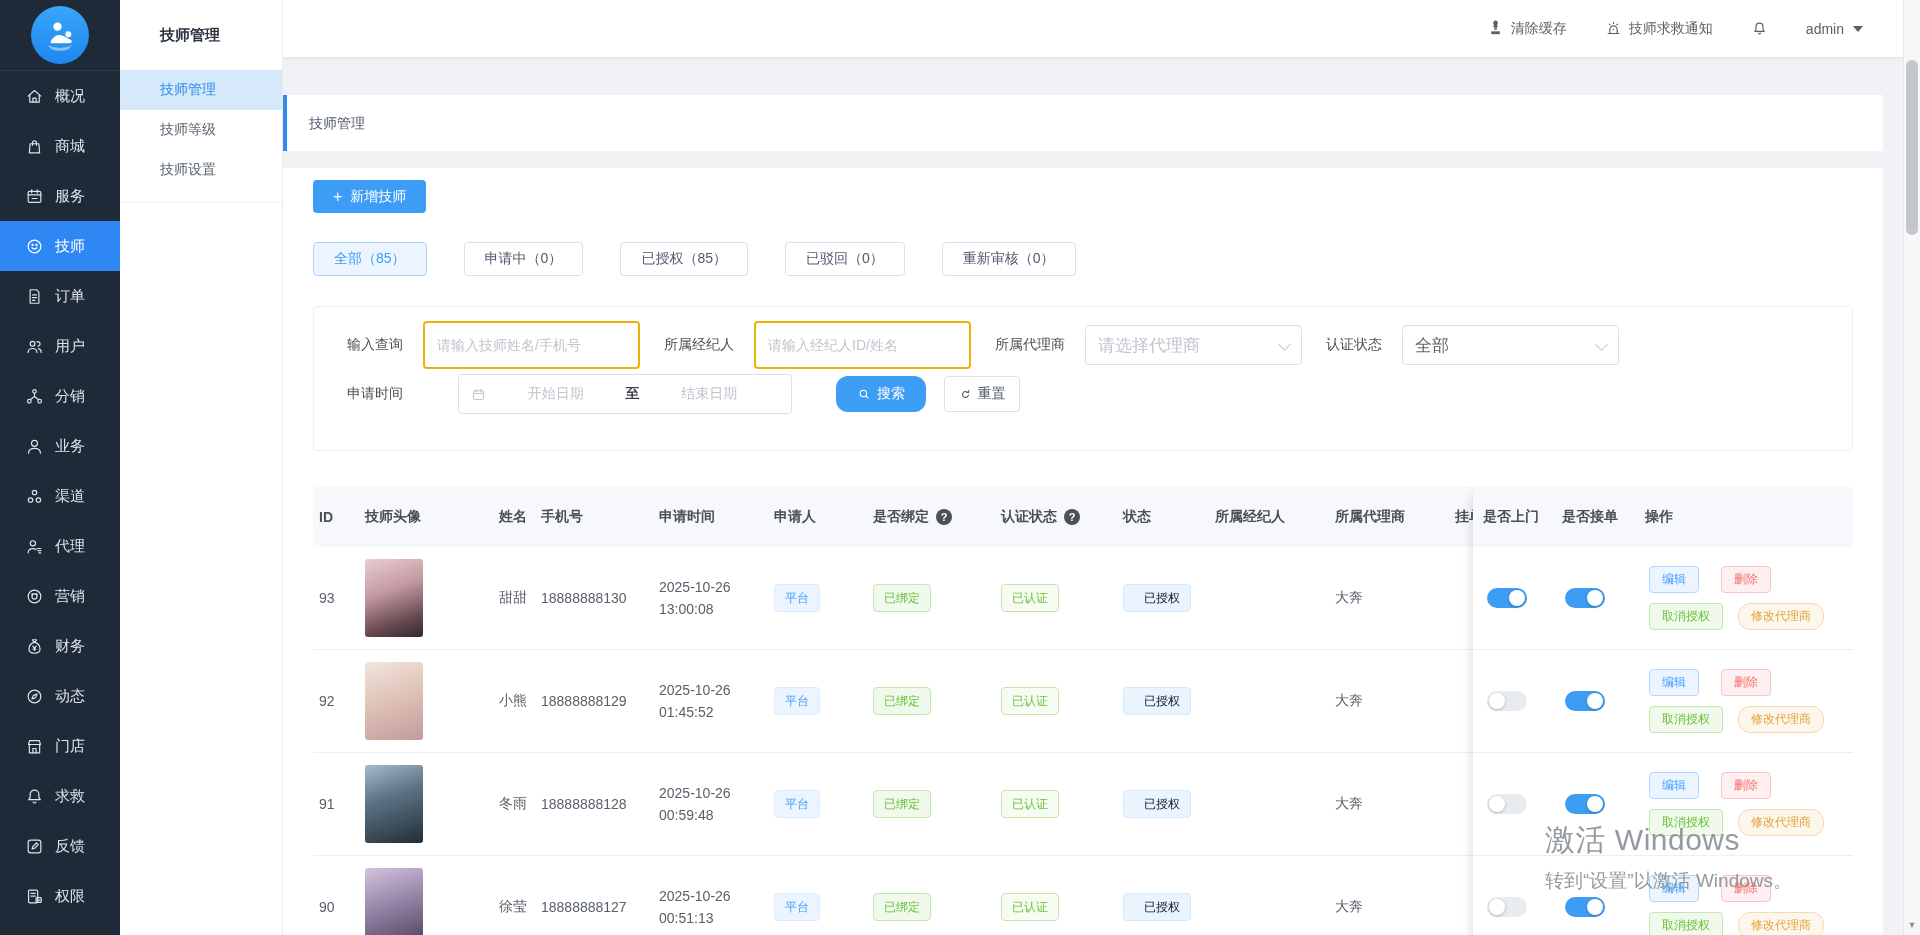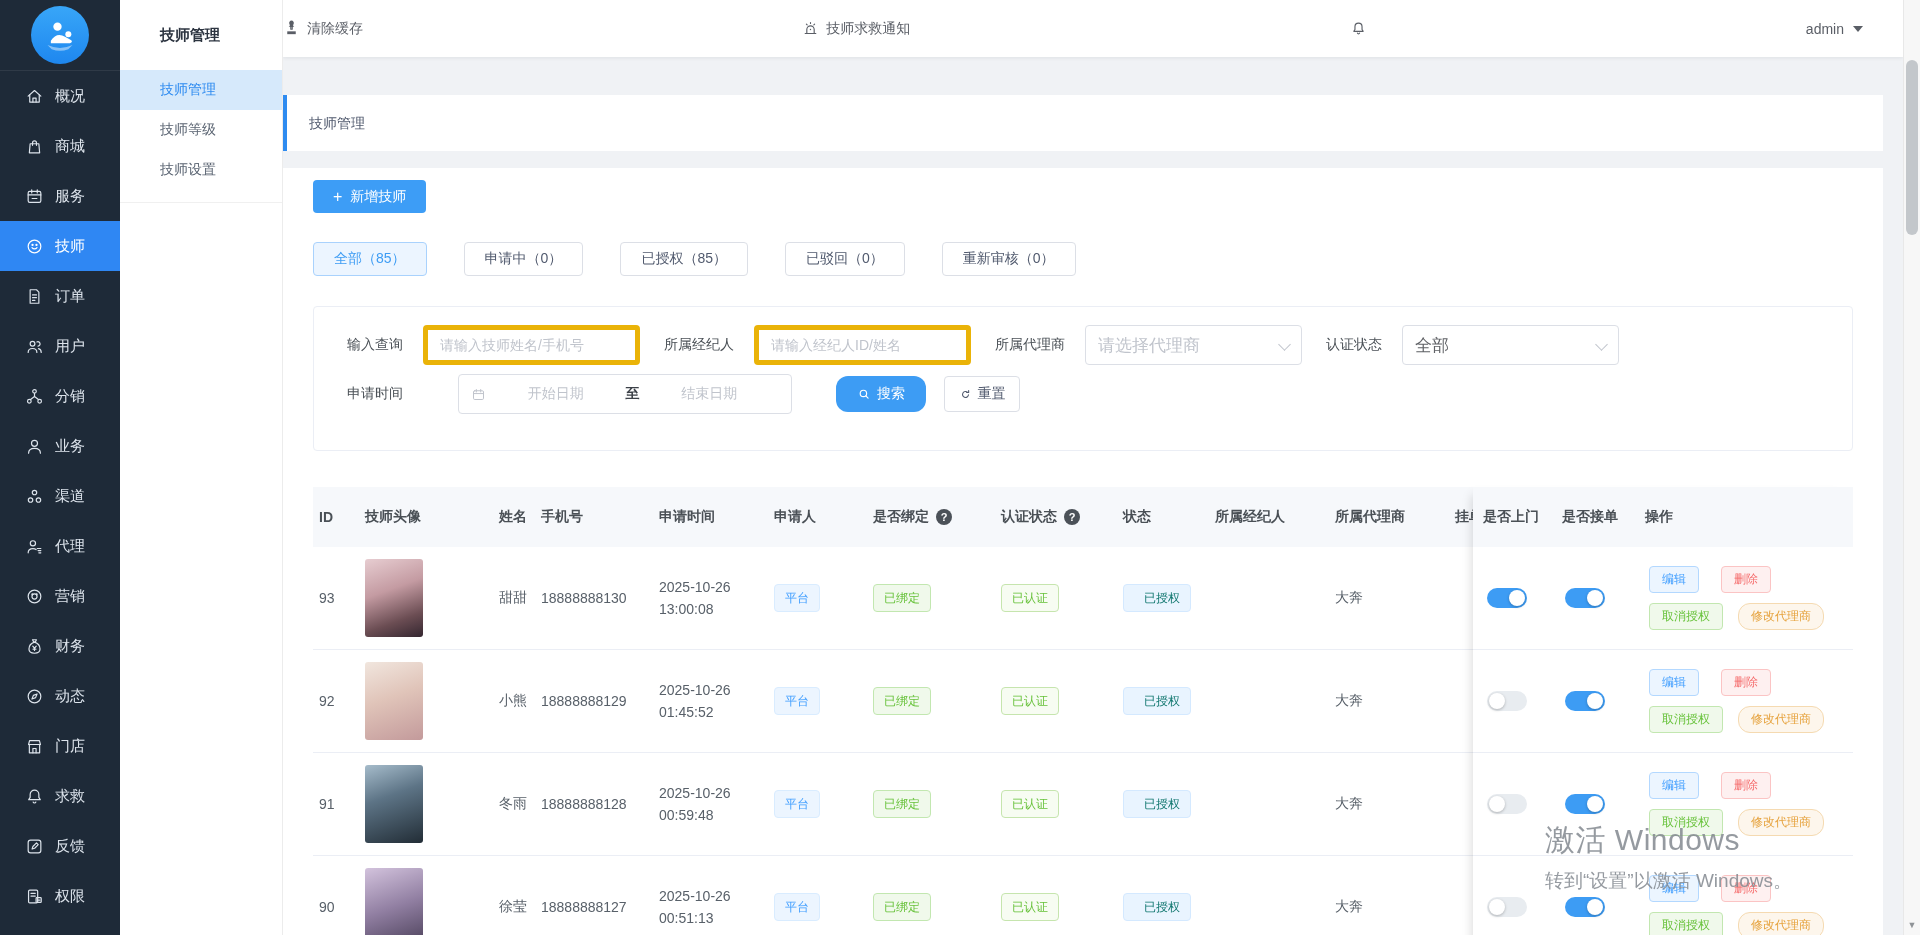--- a/index.html
+++ b/index.html
@@ -15,21 +15,21 @@
   .mitem.active{background:#2f87f3;color:#fff;}
 
   
   .subsidebar{position:absolute;left:120px;top:0;width:163px;height:100%;background:#fff;border-right:1px solid #ececec;z-index:25;box-sizing:border-box;}
   .sub-title{height:70px;display:flex;align-items:center;padding-left:40px;font-size:15px;color:#2c3440;font-weight:600;}
   .sitem{height:40px;display:flex;align-items:center;padding-left:40px;font-size:14px;color:#5a6472;cursor:pointer;}
   .sitem.active{background:#d6e9fb;color:#2e8bf0;}
   .sub-divider{margin-top:12px;border-top:1px solid #f0f0f0;}
 
   
-  .topbar{position:absolute;left:283px;top:0;right:17px;height:57px;background:#fff;display:flex;align-items:center;justify-content:space-between;padding-right:40px;gap:38px;box-shadow:0 1px 4px rgba(0,21,41,0.08);z-index:10;box-sizing:border-box;}
+  .topbar{position:absolute;left:283px;top:0;right:17px;height:57px;background:#fff;display:flex;align-items:center;justify-content:flex-end;padding-right:40px;gap:38px;box-shadow:0 1px 4px rgba(0,21,41,0.08);z-index:10;box-sizing:border-box;}
   .titem{display:flex;align-items:center;gap:7px;color:#5a5e66;font-size:14px;cursor:pointer;}
   .titem svg{width:17px;height:17px;}
   .caret{width:0;height:0;border-left:5px solid transparent;border-right:5px solid transparent;border-top:6px solid #5a5e66;margin-left:2px;}
 
   
   .content{position:absolute;left:283px;top:57px;right:17px;bottom:0;background:#f0f2f5;}
   .breadcrumb{position:absolute;top:38px;left:0;width:1600px;height:56px;background:#fff;}
   .breadcrumb::before{content:"";position:absolute;left:0;top:0;width:4px;height:100%;background:#2e8bf0;}
   .breadcrumb-text{line-height:56px;padding-left:26px;font-size:14px;color:#515a6e;}
   .panel{position:absolute;top:111px;left:0;width:1600px;bottom:-20px;background:#fff;padding:12px 30px 0;box-sizing:border-box;}
@@ -38,21 +38,21 @@
   .add-btn .plus{font-size:16px;line-height:1;}
 
   .filters{margin-top:29px;display:flex;gap:37px;}
   .fbtn{height:32px;padding:0 20px;border:1px solid #dcdfe6;border-radius:4px;background:#fff;color:#515a6e;font-size:14px;display:flex;align-items:center;cursor:pointer;white-space:nowrap;}
   .fbtn.active{background:#ecf5ff;border-color:#a9d2fd;color:#3d9cf4;}
 
   .search-card{margin-top:30px;border:1px solid #ebeef5;border-radius:4px;height:145px;box-sizing:border-box;padding:18px 0 0 33px;}
   .srow{display:flex;align-items:center;height:40px;margin-bottom:9px;}
   .sgroup{display:flex;align-items:center;margin-right:24px;}
   .slabel{font-size:14px;color:#4a5056;margin-right:20px;white-space:nowrap;}
-  .sinput{width:217px;height:40px;border:5px solid #eab308;border-radius:4px;box-sizing:border-box;padding:0 12px;font-size:14px;color:#606266;background:#fff;outline:none;}
+  .sinput{width:217px;height:48px;border:2px solid #eab308;border-radius:4px;box-sizing:border-box;padding:0 12px;font-size:14px;color:#606266;background:#fff;outline:none;}
   .sinput::placeholder{color:#c0c4cc;}
   .select{position:relative;width:217px;height:40px;border:1px solid #dcdfe6;border-radius:4px;box-sizing:border-box;display:flex;align-items:center;padding:0 30px 0 12px;font-size:17px;background:#fff;cursor:pointer;}
   .select .ph{color:#c0c4cc;}
   .select .val{color:#606266;}
   .chev{position:absolute;right:12px;top:14px;width:8px;height:8px;border-right:1.5px solid #c0c4cc;border-bottom:1.5px solid #c0c4cc;transform:rotate(45deg);}
   .datebox{width:334px;height:40px;border:1px solid #dcdfe6;border-radius:4px;box-sizing:border-box;display:flex;align-items:center;padding:12px 12px;background:#fff;margin-left:35px;}
   .datebox svg{width:15px;height:15px;flex:none;}
   .datebox .ph{flex:1;text-align:center;color:#c0c4cc;font-size:14px;}
   .datebox .to{color:#3c4148;font-size:14px;font-weight:600;}
   .btn-search{margin-left:20px;width:90px;height:36px;background:#3d9cf4;color:#fff;border-radius:12px;display:flex;align-items:center;justify-content:center;gap:6px;font-size:14px;border:none;cursor:pointer;}
@@ -82,21 +82,21 @@
   .timecell{display:block;line-height:22px;align-self:center;}
   .avatar{width:58px;height:78px;border-radius:3px;}
   .av1{background:linear-gradient(160deg,#e7cdd1 0%,#c49ba2 40%,#6b4d53 75%,#342630 100%);}
   .av2{background:linear-gradient(160deg,#f1e6de 0%,#e0c4b9 45%,#c39a9b 100%);}
   .av3{background:linear-gradient(160deg,#a6bccb 0%,#5d7486 40%,#222d36 100%);}
   .av4{background:linear-gradient(160deg,#d3c3dd 0%,#917fa2 50%,#4b4059 100%);}
   .tag{display:inline-flex;align-items:center;justify-content:center;height:26px;padding:0 10px;border-radius:4px;font-size:12px;border:1px solid transparent;white-space:nowrap;}
   .tag-blue{color:#409eff;background:#ecf5ff;border-color:#d9ecff;}
   .tag-green{color:#67c23a;background:#f0f9eb;border-color:#c2e7b0;}
   .tag-green-l{color:#67c23a;background:#f7fcf2;border-color:#c6e5ae;}
-  .tag-auth{color:#0f766e;background:#e9f4ff;border-color:#d4e9ff;padding-left:20px;}
+  .tag-auth{color:#0f172a;background:#e9f4ff;border-color:#d4e9ff;padding-left:20px;}
 
   .fixed-right{position:absolute;top:0;right:0;width:380px;z-index:5;box-shadow:-9px 0 10px -8px rgba(0,0,0,0.15);}
   .f-head{height:60px;background:#f6f8fb;position:relative;}
   .f-row{height:102px;border-bottom:1px solid #ebeef5;position:relative;background:#fff;}
   .fcell{position:absolute;top:0;height:100%;display:flex;align-items:center;font-size:14px;font-weight:700;color:#4a5056;white-space:nowrap;}
   .fh-visit{left:10px;}.fh-accept{left:89px;}.fh-actions{left:172px;}
   .toggle{position:absolute;width:40px;height:20px;border-radius:10px;background:#e8ecf0;top:50%;transform:translateY(-50%);cursor:pointer;}
   .toggle::after{content:"";position:absolute;width:16px;height:16px;border-radius:50%;background:#fff;top:2px;left:2px;box-shadow:0 1px 3px rgba(0,0,0,0.25);transition:left .1s;}
   .toggle.on{background:#3d9cf4;}
   .toggle.on::after{left:22px;}

